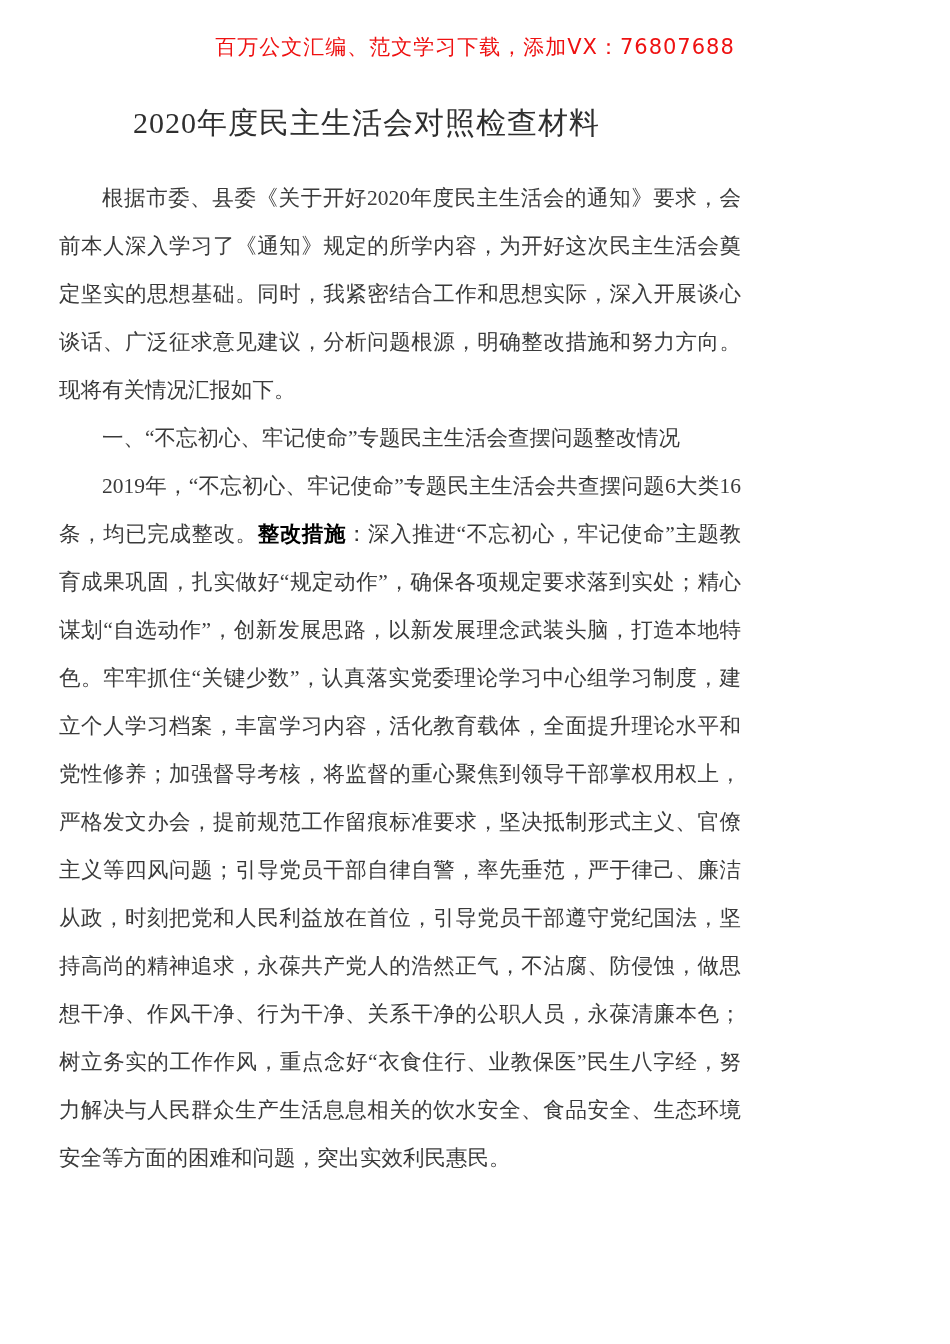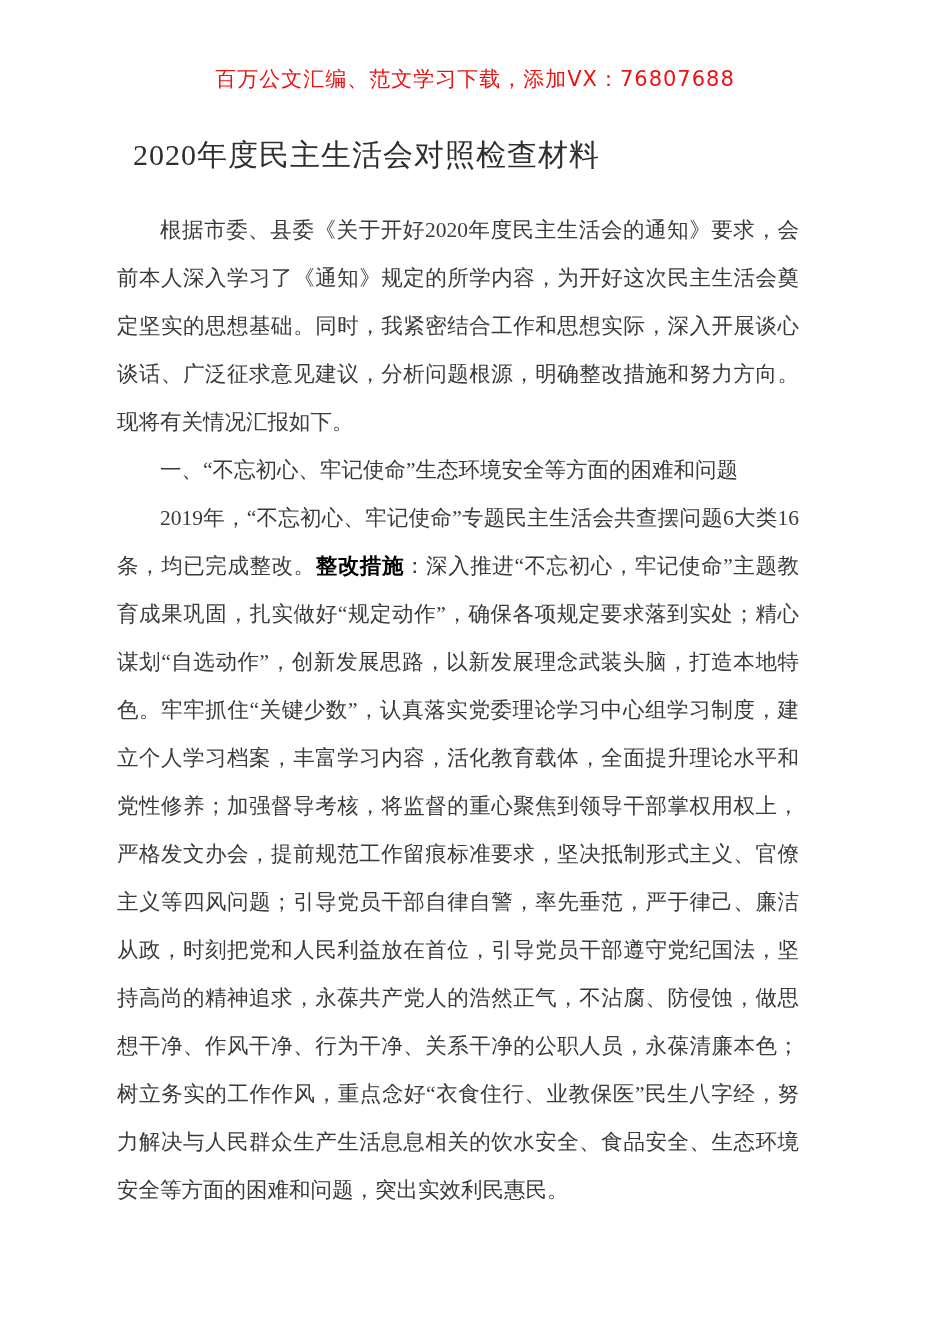--- a/index.html
+++ b/index.html
@@ -10,39 +10,39 @@
   .page {
     position: relative;
     width: 950px;
     height: 1344px;
     background: #ffffff;
     box-sizing: border-box;
     overflow: hidden;
     font-family: "Liberation Serif", "DejaVu Serif", serif;
   }
   .header-note {
-    padding-top: 64px;
+    padding-top: 32px;
     width: 100%;
     text-align: center;
     font-family: "DejaVu Sans", "Liberation Sans", sans-serif;
     font-size: 21px;
     line-height: 30px;
     font-weight: 400;
     letter-spacing: 1px;
   }
   .doc-title {
     margin: 40px 135px 0 133px;
     font-size: 30px;
     line-height: 42px;
     font-weight: normal;
     color: #2f2f2f;
     letter-spacing: 1px;
   }
   .doc-body {
-    margin: 30px 133px 0 117px;
+    margin: 30px 133px 0 59px;
     width: 682px;
     font-size: 21.5px;
     line-height: 48px;
     color: #3a3a3a;
     text-align: justify;
   }
   .doc-body p {
     margin: 0;
     padding: 0;
     text-indent: 2em;
@@ -53,16 +53,16 @@
   }
 </style>
 </head>
 <body>
 
 <div class="page">
   <div class="header-note" style="color: rgb(238, 17, 17);">百万公文汇编、范文学习下载，添加VX：76807688</div>
   <h1 class="doc-title">2020年度民主生活会对照检查材料</h1>
   <div class="doc-body" id="doc-body">
       <p><span>根据市委、县委《关于开好2020年度民主生活会的通知》要求，会前本人深入学习了《通知》规定的所学内容，为开好这次民主生活会奠定坚实的思想基础。同时，我紧密结合工作和思想实际，深入开展谈心谈话、广泛征求意见建议，分析问题根源，明确整改措施和努力方向。现将有关情况汇报如下。</span></p>
-      <p><span>一、“不忘初心、牢记使命”生态环境安全等方面的困难和问题</span></p>
+      <p><span>一、“不忘初心、牢记使命”专题民主生活会查摆问题整改情况</span></p>
       <p><span>2019年，“不忘初心、牢记使命”专题民主生活会共查摆问题6大类16条，均已完成整改。</span><span class="bold">整改措施</span><span>：深入推进“不忘初心，牢记使命”主题教育成果巩固，扎实做好“规定动作”，确保各项规定要求落到实处；精心谋划“自选动作”，创新发展思路，以新发展理念武装头脑，打造本地特色。牢牢抓住“关键少数”，认真落实党委理论学习中心组学习制度，建立个人学习档案，丰富学习内容，活化教育载体，全面提升理论水平和党性修养；加强督导考核，将监督的重心聚焦到领导干部掌权用权上，严格发文办会，提前规范工作留痕标准要求，坚决抵制形式主义、官僚主义等四风问题；引导党员干部自律自警，率先垂范，严于律己、廉洁从政，时刻把党和人民利益放在首位，引导党员干部遵守党纪国法，坚持高尚的精神追求，永葆共产党人的浩然正气，不沾腐、防侵蚀，做思想干净、作风干净、行为干净、关系干净的公职人员，永葆清廉本色；树立务实的工作作风，重点念好“衣食住行、业教保医”民生八字经，努力解决与人民群众生产生活息息相关的饮水安全、食品安全、生态环境安全等方面的困难和问题，突出实效利民惠民。</span></p>
     </div>
 </div>
 
 </body></html>

